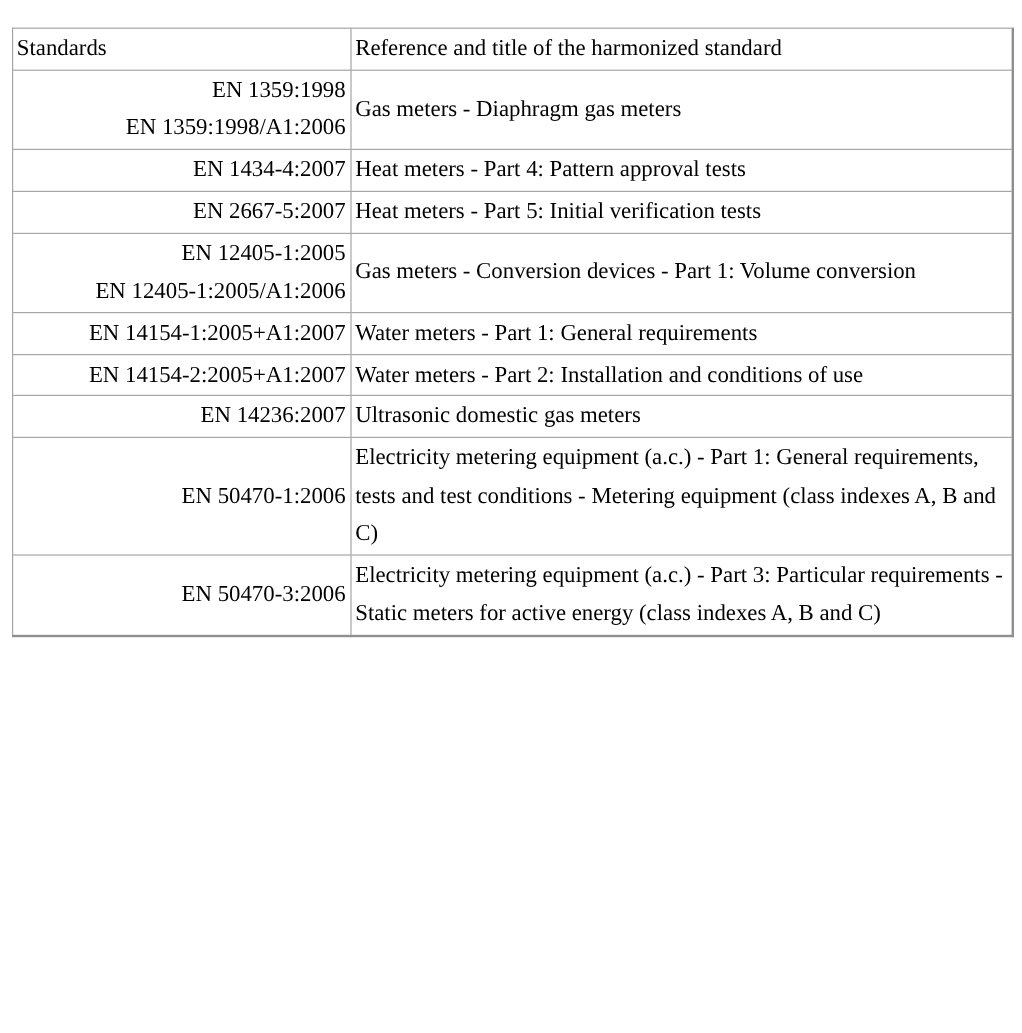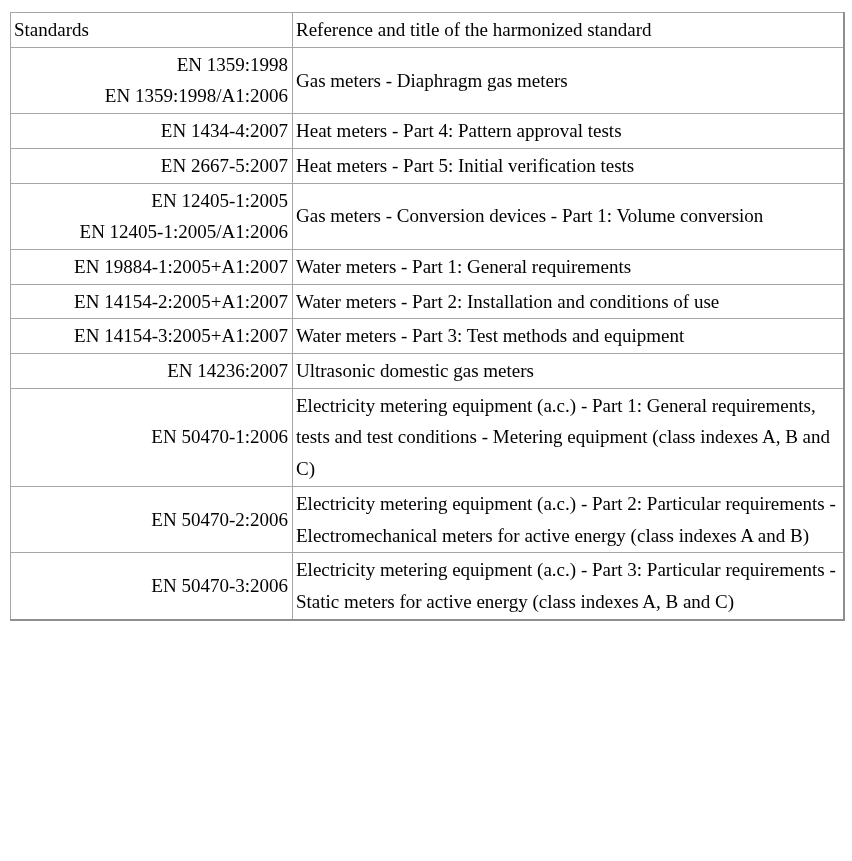--- a/index.html
+++ b/index.html
@@ -9,20 +9,21 @@
     width: 852px;
     height: 861px;
     overflow: hidden;
     font-family: "Liberation Serif", "DejaVu Serif", serif;
     color: #000000;
   }
   .page {
     padding: 12px 9px 13px 10px;
     box-sizing: border-box;
     width: 792px;
+    margin-top: 11px;
   }
   table.standards-table {
     border-collapse: collapse;
     table-layout: fixed;
     width: 833px;
     border: 1px solid #a6a6a6;
     border-right: 2px solid #8f8f8f;
     border-bottom: 2px solid #8f8f8f;
   }
   col.col-std   { width: 282px; }
@@ -84,59 +85,47 @@
         <td>
           <div class="cell-line">EN 12405-1:2005</div>
           <div class="cell-line">EN 12405-1:2005/A1:2006</div>
         </td>
         <td>Gas meters - Conversion devices - Part 1: Volume conversion</td>
       </tr>
 
 
       <tr>
         <td>
-          <div class="cell-line">EN 19884-1:2005+A1:2007</div>
+          <div class="cell-line">EN 14154-1:2005+A1:2007</div>
         </td>
         <td>Water meters - Part 1: General requirements</td>
       </tr>
 
       <tr>
         <td>
           <div class="cell-line">EN 14154-2:2005+A1:2007</div>
         </td>
         <td>Water meters - Part 2: Installation and conditions of use</td>
       </tr>
 
-      <tr>
-        <td>
-          <div class="cell-line">EN 14154-3:2005+A1:2007</div>
-        </td>
-        <td>Water meters - Part 3: Test methods and equipment</td>
-      </tr>
 
       <tr>
         <td>
           <div class="cell-line">EN 14236:2007</div>
         </td>
         <td>Ultrasonic domestic gas meters</td>
       </tr>
 
       <tr>
         <td>
           <div class="cell-line">EN 50470-1:2006</div>
         </td>
         <td>Electricity metering equipment (a.c.) - Part 1: General requirements, tests and test conditions - Metering equipment (class indexes A, B and C)</td>
       </tr>
 
-      <tr>
-        <td>
-          <div class="cell-line">EN 50470-2:2006</div>
-        </td>
-        <td>Electricity metering equipment (a.c.) - Part 2: Particular requirements - Electromechanical meters for active energy (class indexes A and B)</td>
-      </tr>
 
       <tr>
         <td>
           <div class="cell-line">EN 50470-3:2006</div>
         </td>
         <td>Electricity metering equipment (a.c.) - Part 3: Particular requirements - Static meters for active energy (class indexes A, B and C)</td>
       </tr>
     </tbody>
   </table>
 </div>

